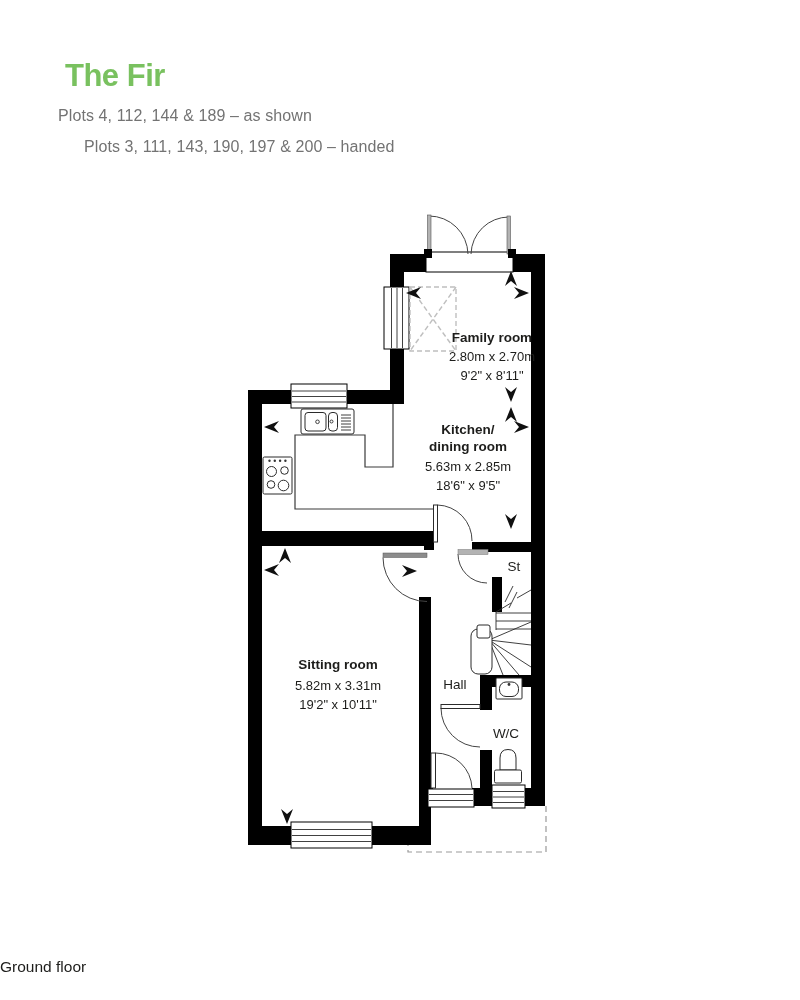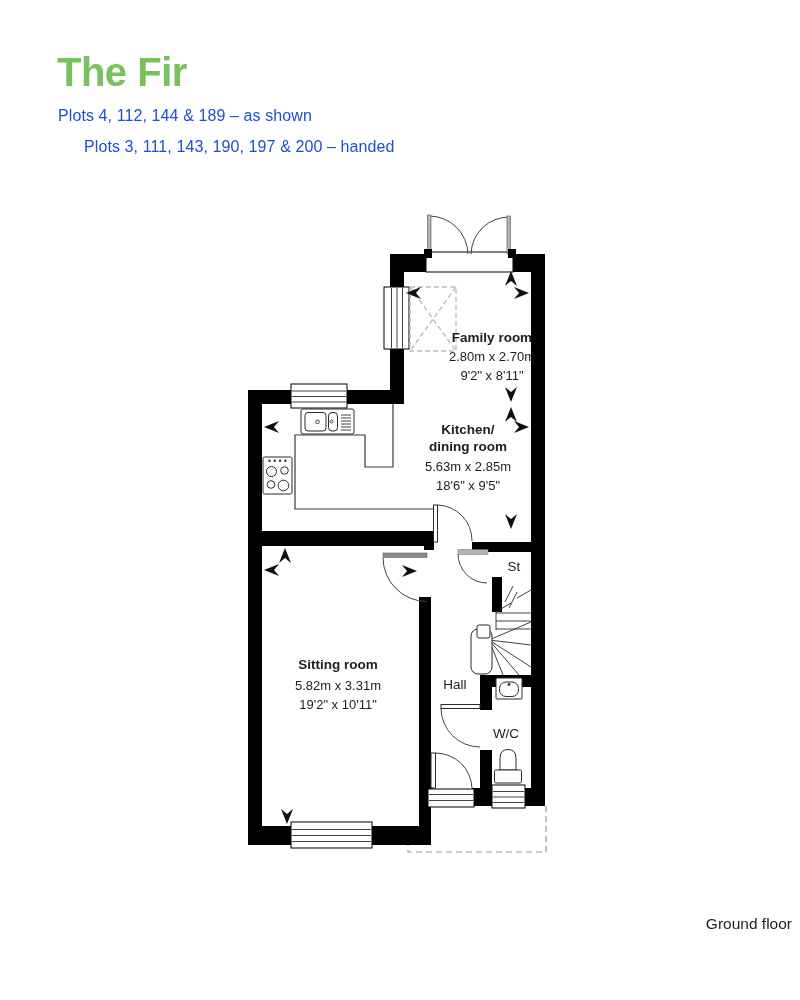--- a/index.html
+++ b/index.html
@@ -1,23 +1,23 @@
 <!DOCTYPE html>
 <html><head>
 <meta charset="utf-8">
 <style>
   html,body{margin:0;padding:0;background:#fff;}
   .page{position:relative;width:800px;height:1000px;background:#ffffff;overflow:hidden;
         font-family:"Liberation Sans", sans-serif;color:#1d1d1b;}
-  .title{position:absolute;left:57px;top:50px;font-size:40px;font-weight:700;
-         letter-spacing:-0.5px;color:#79c15f;margin:0;}
-  .plots{position:absolute;left:58px;margin:0;font-size:16px;letter-spacing:0.1px;color:#1d4ed8;}
+  .title{position:absolute;left:57px;top:50px;font-size:31px;font-weight:700;
+         letter-spacing:-0.5px;color:#79c15f;margin:8px;}
+  .plots{position:absolute;left:58px;margin:0;font-size:16px;letter-spacing:0.1px;color:#737373;}
   .plots.l1{top:107px;}
   .plots.l2{top:138px;margin-left:26px;}
-  .floor-label{position:absolute;left:0;top:915px;width:792px;text-align:right;
+  .floor-label{position:absolute;left:0;top:958px;width:792px;text-align:left;
                font-size:15.5px;color:#1d1d1b;}
   svg{position:absolute;left:0;top:0;}
   svg text{font-family:"Liberation Sans", sans-serif;fill:#1d1d1b;}
   .room-name{font-size:13.5px;font-weight:700;}
   .room-dim{font-size:13px;}
   .small-label{font-size:13.5px;}
   .wall{fill:#000;}
   .thinline{stroke:#3a3a3a;stroke-width:1.2;fill:none;}
   .fixline{stroke:#2b2b2b;stroke-width:1;fill:#fff;}
   .arc{stroke:#444;stroke-width:1;fill:none;}

